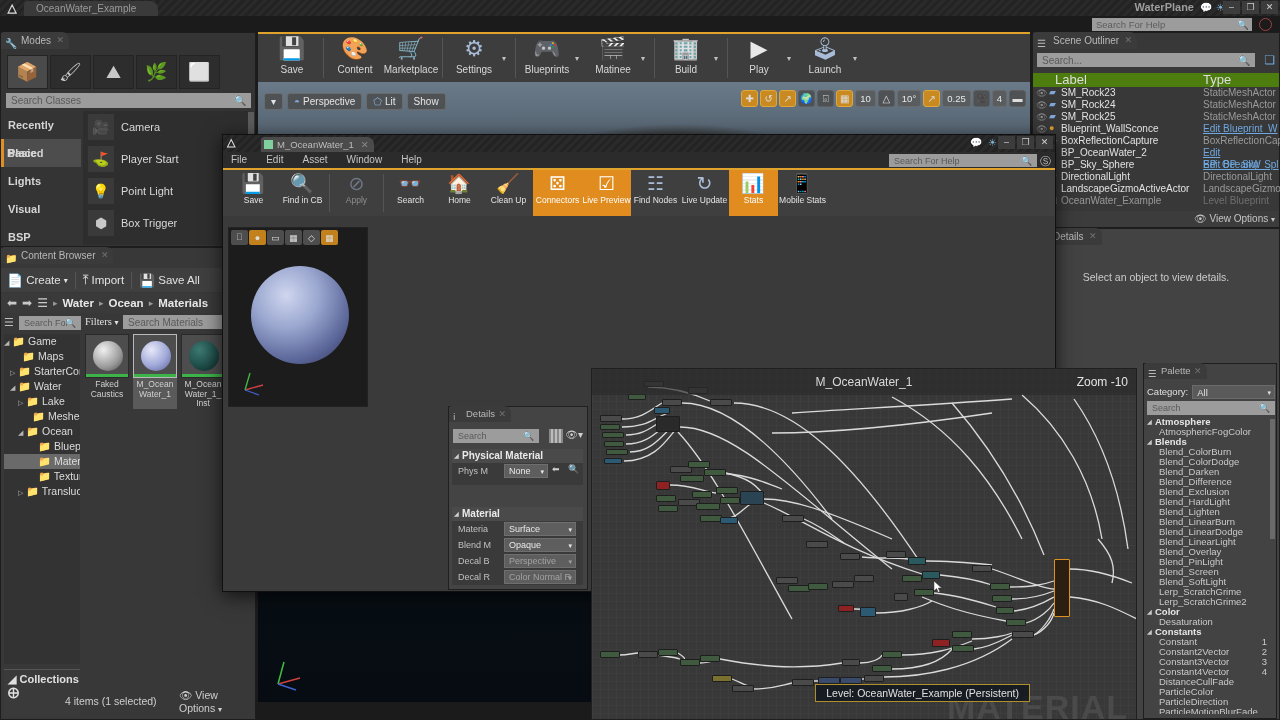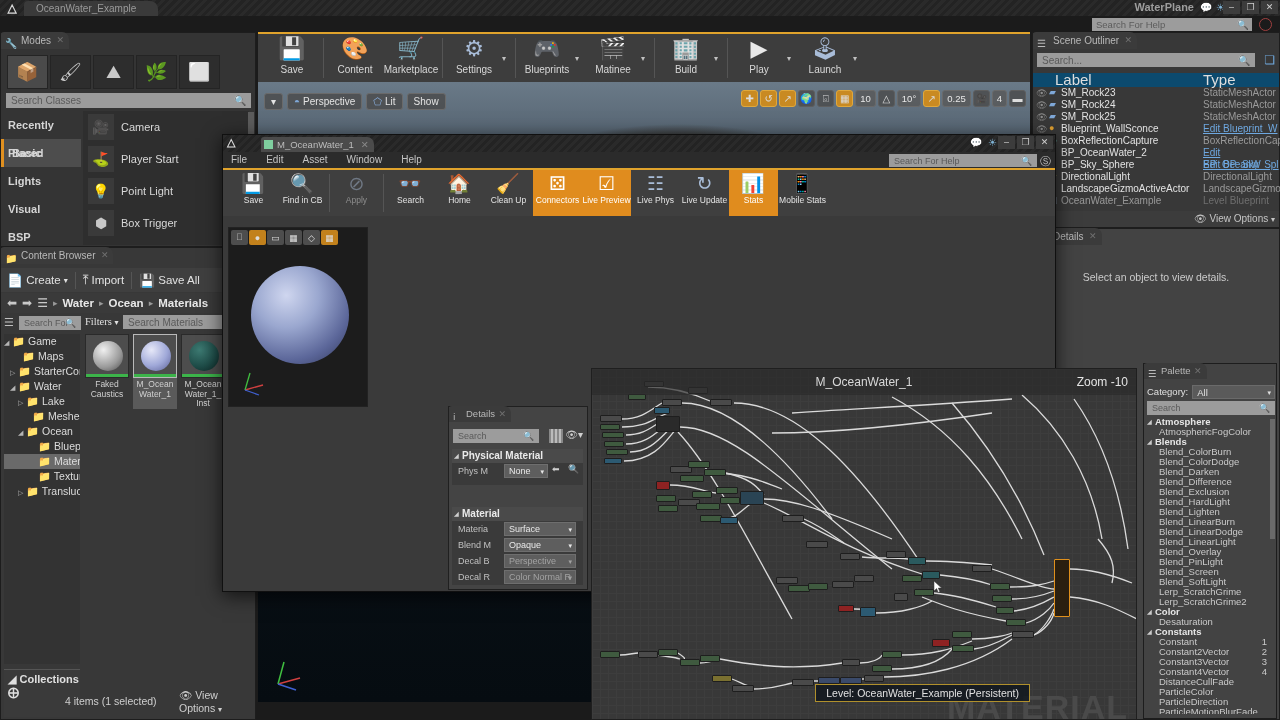--- a/index.html
+++ b/index.html
@@ -42,21 +42,21 @@
   .modebtns { position:absolute; left:6px; top:22px; display:flex; gap:2px; }
   .modebtn { width:41px; height:34px; background:#2d2d2d; border:1px solid #242424;
     display:flex; align-items:center; justify-content:center; font-size:18px; }
   .modebtn.sel { background:#4a4a4a; }
   .srch { background:#9c9c9c; color:#5a5a5a; font-size:10px; line-height:15px; padding-left:5px;
     position:relative; }
   .srch .mag { position:absolute; right:4px; top:0; color:#2a2a2a; font-weight:bold; }
   #modesearch { position:absolute; left:5px; top:60px; width:245px; height:15px; }
   .catlist { position:absolute; left:0; top:78px; width:80px; }
   .cat { height:28px; line-height:28px; padding-left:7px; font-size:11px; color:#d5d5d5; font-weight:bold; }
-  .cat.sel { background:#4d4d4d; border-left:3px solid #e09020; padding-left:8px; }
+  .cat.sel { background:#4d4d4d; border-left:3px solid #e09020; padding-left:3px; }
   .plist { position:absolute; left:82px; top:78px; width:166px; background:#2e2e2e; height:134px; }
   .pitem { height:32px; display:flex; align-items:center; gap:7px; padding-left:5px; }
   .pthumb { width:26px; height:26px; background:#3a3a3a; display:flex; align-items:center;
     justify-content:center; font-size:14px; }
   .pitem span.lbl { font-size:11px; color:#d8d8d8; }
   .pscroll { position:absolute; right:1px; top:79px; width:6px; height:60px; background:#5c5c5c; }
 
   
   #cb { position:absolute; left:0; top:247px; width:256px; height:473px; background:#383838;
     border:1px solid #1d1d1d; }
@@ -119,22 +119,22 @@
     font-size:9.5px; color:#e8e8e8; line-height:15px; padding:0 4px; display:flex; align-items:center; }
   .statusbar { position:absolute; right:0; bottom:0; height:18px; background:#12181fdd;
     border:1px solid #b0902c; color:#e0e0e0; font-size:10.5px; line-height:16px; padding:0 10px; z-index:6; }
   .axisgiz { position:absolute; left:12px; bottom:10px; width:36px; height:36px; z-index:6; }
 
   
   #outliner { position:absolute; left:1032px; top:32px; width:248px; height:196px; background:#383838;
     border:1px solid #1d1d1d; }
   #olsearch { position:absolute; left:4px; top:20px; width:218px; height:14px; font-size:10px; }
   .oladd { position:absolute; right:4px; top:20px; font-size:12px; color:#6fa8dc; }
-  .olhead { position:absolute; left:0; top:40px; width:246px; height:14px; background:#0c4a6e;
-    font-size:15px; color:#dedede; }
+  .olhead { position:absolute; left:0; top:40px; width:246px; height:14px; background:#4d7c0f;
+    font-size:13px; color:#dedede; }
   .olhead .c1 { position:absolute; left:22px; top:0; line-height:14px; }
   .olhead .c2 { position:absolute; left:170px; top:0; line-height:14px; }
   .olrows { position:absolute; left:0; top:54px; width:246px; }
   .olrow { height:12px; position:relative; font-size:10px; }
   .olrow .eye { position:absolute; left:3px; top:1px; font-size:9px; color:#8e8e8e; }
   .olrow .ti { position:absolute; left:16px; top:0px; font-size:9px; }
   .olrow .lb { position:absolute; left:28px; top:0; line-height:12px; color:#e2e2e2; }
   .olrow .ty { position:absolute; left:170px; top:0; line-height:12px; color:#9a9a9a; }
   .olrow .ty.lnk { color:#6ea8e0; text-decoration:underline; }
   .olbot { position:absolute; left:0; bottom:0; width:246px; height:16px; background:#3c3c3c; }
@@ -657,21 +657,21 @@
     <div class="mti on">
       <span class="gi" style="color:#fff;">⚄</span>
       <span class="lb">Connectors</span>
         </div>
     <div class="mti on">
       <span class="gi" style="color:#fff;">☑</span>
       <span class="lb">Live Preview</span>
         </div>
     <div class="mti">
       <span class="gi">☷</span>
-      <span class="lb">Live Phys</span>
+      <span class="lb">Find Nodes</span>
         </div>
     <div class="mti">
       <span class="gi">↻</span>
       <span class="lb">Live Update</span>
         </div>
     <div class="mti on">
       <span class="gi" style="color:#fff;">📊</span>
       <span class="lb">Stats</span>
         </div>
     <div class="mti">

